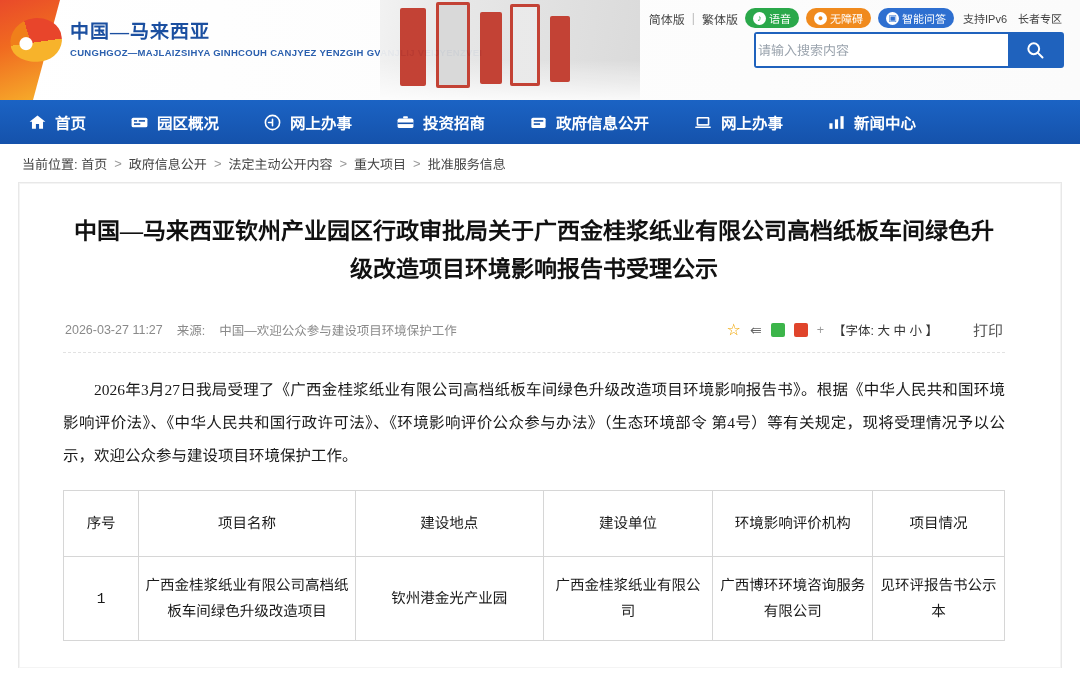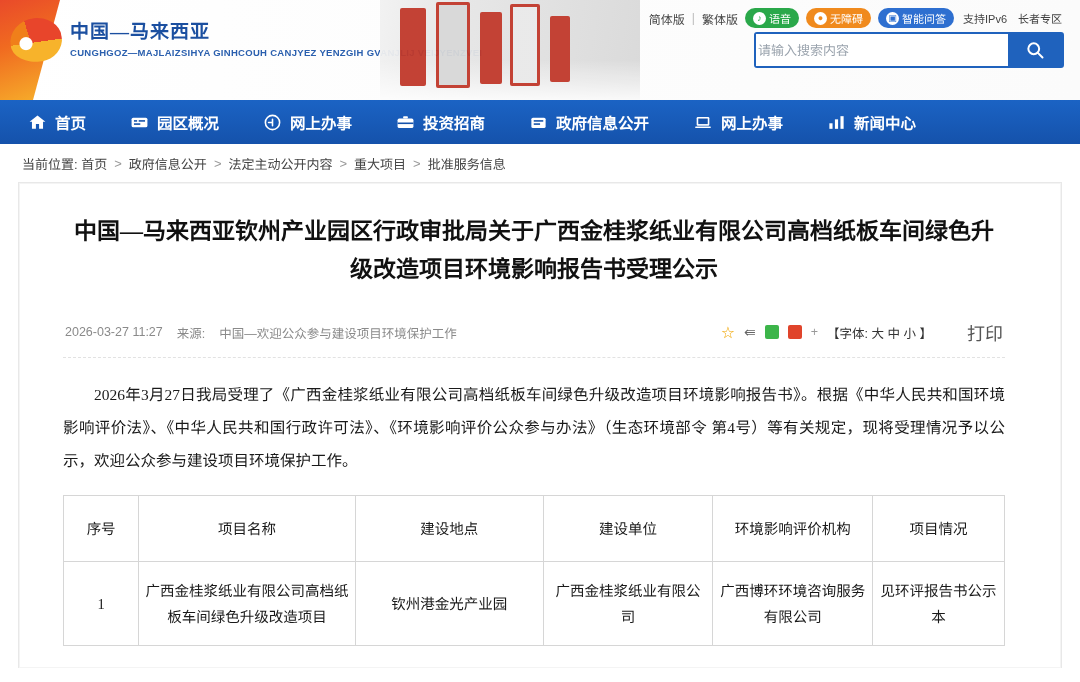--- a/index.html
+++ b/index.html
@@ -150,33 +150,33 @@
     border-bottom: 1px dashed #e2e2e2;
     padding: 16px 2px 12px 2px; margin-top: 14px;
     font-size: 12.5px; color: #8a8a8a;
   }
   .meta-left { display: flex; align-items: center; gap: 14px; }
   .meta-right { display: flex; align-items: center; gap: 9px; }
   .mini-sq { width: 14px; height: 14px; border-radius: 2px; display:inline-block;}
   .sq-green { background: #3cb54a; }
   .sq-red { background: #e0442b; }
   .font-size-ctl { color: #333; font-size: 12.5px; }
-  .print-link { color: #555; font-size: 18px; cursor: pointer; }
+  .print-link { color: #555; font-size: 15px; cursor: pointer; }
 
   .body-text {
     margin-top: 20px; font-size: 15.5px; line-height: 33px; color: #1a1a1a;
     text-align: justify;
     font-family: "Liberation Serif", "DejaVu Serif", serif;
   }
   .body-text p { margin: 0; text-indent: 2em; }
 
   table.proj {
     width: 100%; margin-top: 18px; border-collapse: collapse;
     font-size: 14.5px; color: #1a1a1a;
-    font-family: Liberation Serif, serif;
+    font-family: Liberation Mono, monospace;
   }
   table.proj th, table.proj td {
     border: 1px solid #d6d6d6; text-align: center; vertical-align: middle;
     padding: 10px 6px; line-height: 26px;
   }
   table.proj th { font-weight: normal; height: 66px; }
   table.proj td { height: 84px; }
   .c0 { width: 8%; } .c1 { width: 23%; } .c2 { width: 20%; }
   .c3 { width: 18%; } .c4 { width: 17%; } .c5 { width: 14%; }
 </style>

